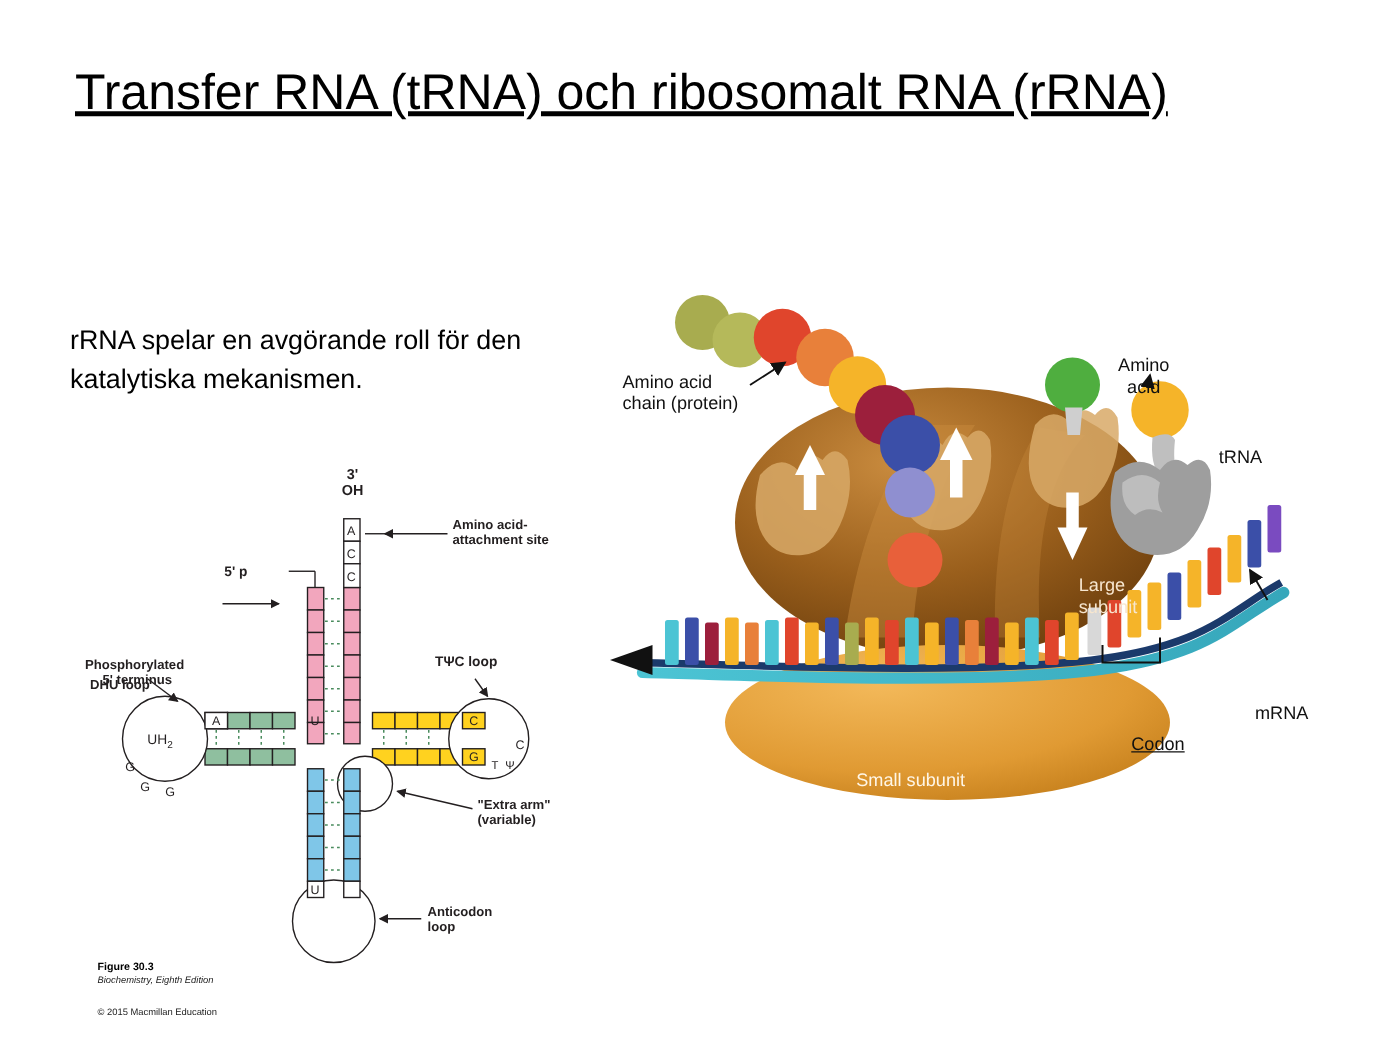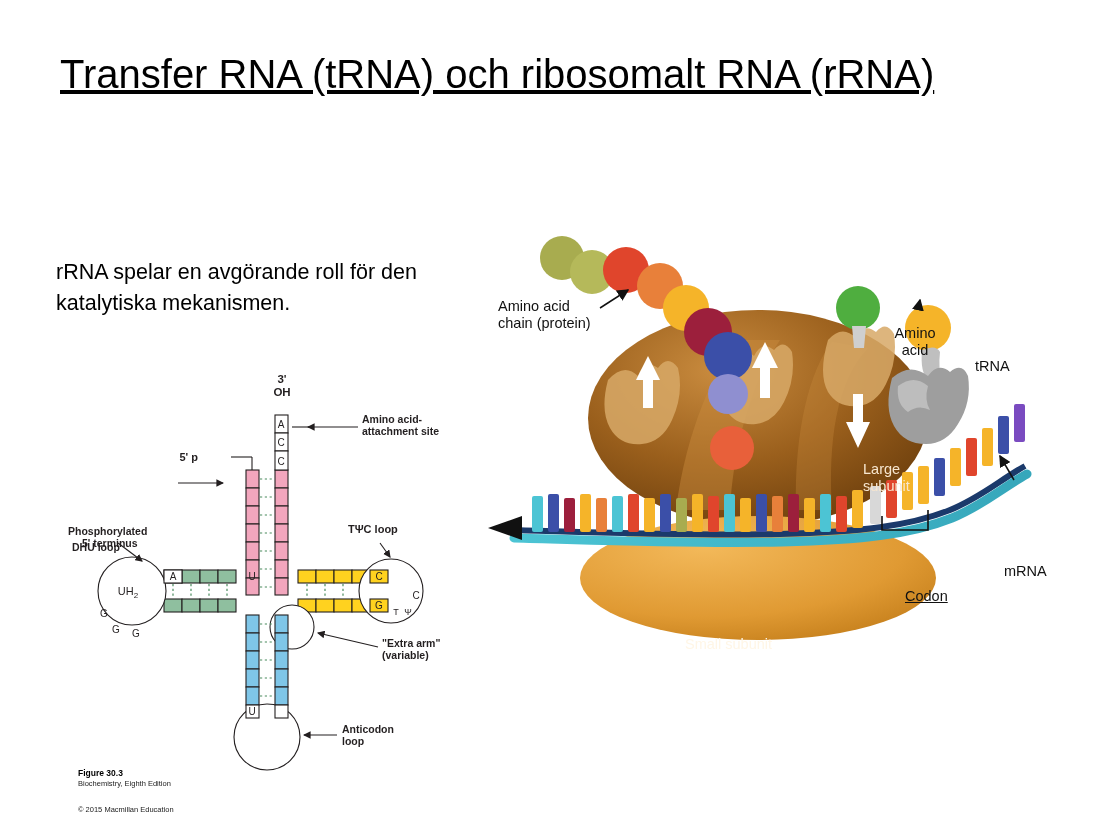--- a/index.html
+++ b/index.html
@@ -18,35 +18,35 @@
     font-size:21.5px;line-height:31px;color:#000;
   }
   #para-1{top:165px;}
   #para-2{top:257px;}
 
   
   #trna-figure{position:absolute;left:60px;top:365px;width:440px;height:450px;}
   #trna-figure svg{display:block;}
   .fig-caption{position:absolute;left:18px;top:403px;width:220px;}
   .fig-caption .c1{font-size:8.5px;font-weight:bold;color:#000;line-height:11px;}
-  .fig-caption .c2{font-size:7.5px;color:#222;line-height:10px;}
+  .fig-caption .c2{font-size:7.5px;font-style:italic;color:#222;line-height:10px;}
   .fig-caption .c3{font-size:7.5px;color:#222;line-height:10px;margin-top:16px;}
 
   
   #ribosome-figure{position:absolute;left:480px;top:180px;width:620px;height:500px;}
   #ribosome-title{
     position:absolute;left:215px;top:16px;font-size:27px;font-weight:bold;color:#000;
     letter-spacing:.5px;
   }
   .rib-label{position:absolute;font-size:14.5px;color:#111;line-height:17px;}
   #lbl-aminoacid-chain{left:18px;top:118px;width:135px;text-align:left;}
-  #lbl-amino-acid{left:400px;top:105px;width:70px;text-align:center;margin-top:40px;}
+  #lbl-amino-acid{left:400px;top:105px;width:70px;text-align:center;}
   #lbl-trna{left:495px;top:178px;}
   #lbl-large-subunit{left:383px;top:281px;width:80px;}
-  #lbl-small-subunit{left:205px;top:437px;width:130px;margin-top:19px;}
+  #lbl-small-subunit{left:205px;top:437px;width:130px;}
   #lbl-mrna{left:524px;top:383px;}
   #lbl-codon{left:425px;top:408px;text-decoration:underline;}
 </style>
 </head>
 <body>
 
 <div class="slide">
 
   <div id="slide-title">Transfer RNA (tRNA) och ribosomalt RNA (rRNA)</div>
 

